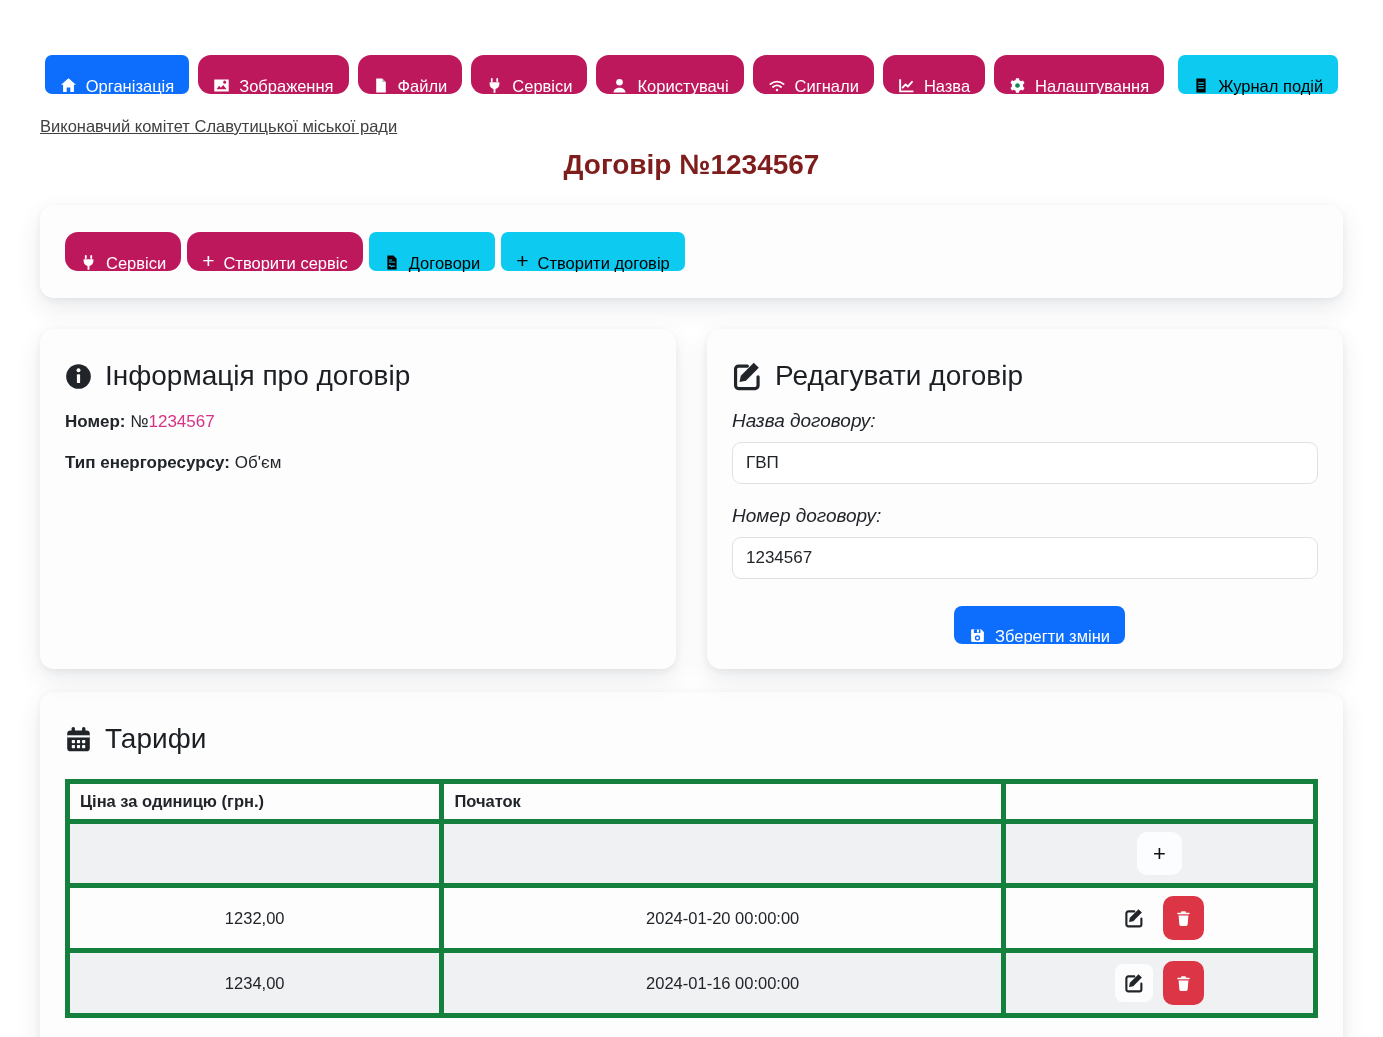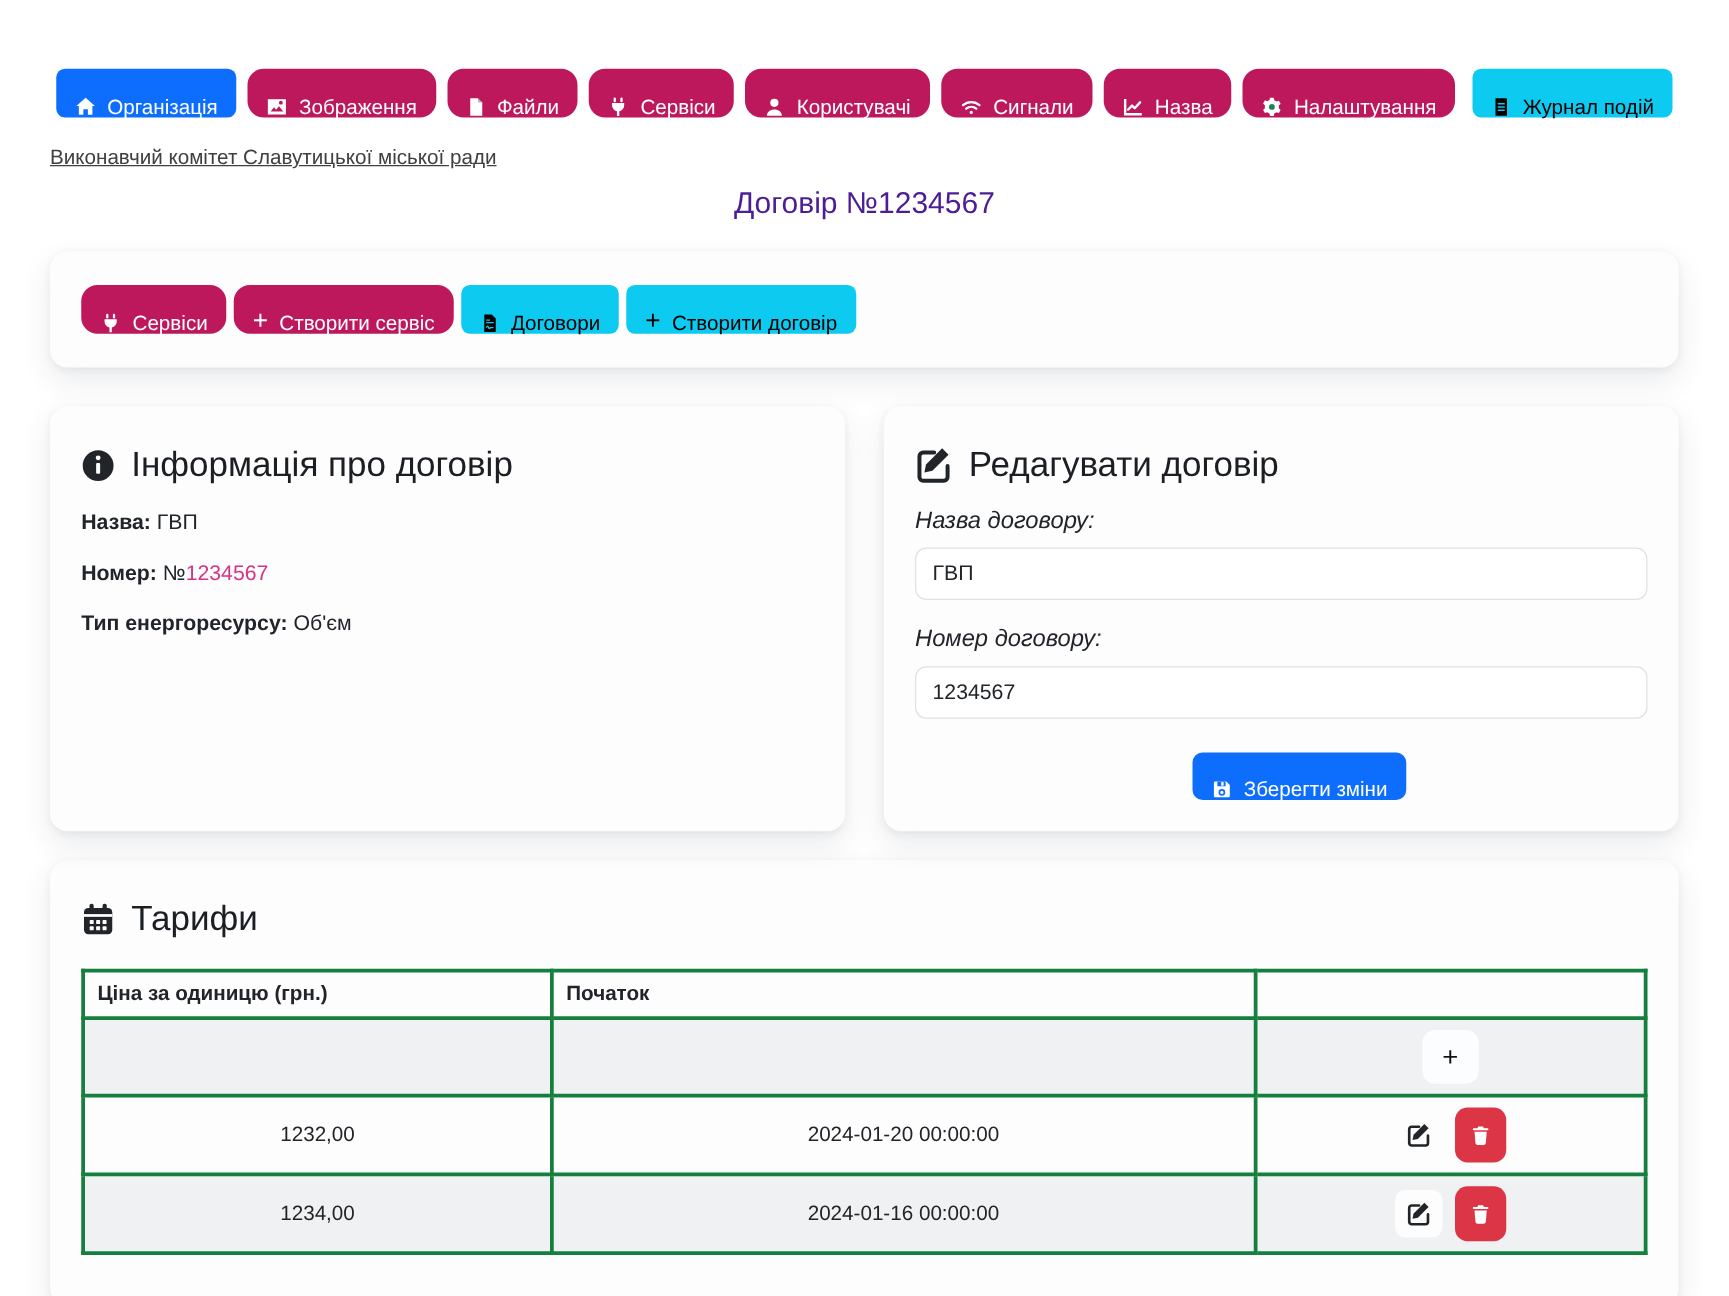--- a/index.html
+++ b/index.html
@@ -25,21 +25,21 @@
   .btn-info    { background: #0dcaf0; color: #000000; }
   .plus-glyph  { font-size: 21px; font-weight: 400; line-height: 1; margin-top: -2px; }
 
   
   .nav-row { display: flex; justify-content: center; gap: 9px; padding: 0 40px; }
   .nav-row .btn-journal { margin-left: 5px; }
 
   
   .breadcrumb { margin: 23px 40px 0; }
   .breadcrumb a { color: #404040; text-decoration: underline; }
-  .page-title { text-align: center; font-size: 24px; font-weight: 400; margin: 13px 0 24px; color: #4c1d95; }
+  .page-title { text-align: center; font-size: 28px; font-weight: 700; margin: 13px 0 24px; color: #7f1d1d; }
 
   
   .card {
     background: #fdfdfe; border-radius: 14px;
     box-shadow: 0 10px 24px rgba(35, 45, 65, .10), 0 2px 6px rgba(35, 45, 65, .06);
   }
   .toolbar-card { margin: 0 40px; padding: 27px 25px; display: flex; gap: 6px; }
 
   .two-col { display: flex; gap: 31px; margin: 31px 40px 0; align-items: stretch; }
   .two-col .card { flex: 1; padding: 25px; }
@@ -63,21 +63,21 @@
     font-size: 17px; font-family: inherit;
   }
   .form-group + .form-group { margin-top: 21px; }
   .save-row { display: flex; justify-content: center; margin-top: 27px; }
   .btn-save { border-radius: 8px; height: 38px; margin-left: 29px; }
 
   
   .tariffs-card { margin: 23px 40px 0; padding: 25px 25px 40px; }
   .tariffs-title { margin-bottom: 24px; }
   table.tariffs { width: 100%; border-collapse: collapse; font-size: 16.5px; }
-  .tariffs th, .tariffs td { border: 3px solid #15803d; padding: 8px 10px; }
+  .tariffs th, .tariffs td { border: 5px solid #15803d; padding: 8px 10px; }
   .tariffs th { text-align: left; font-weight: 700; height: 38px; }
   .tariffs th.col-price { width: 30%; }
   .tariffs th.col-start { width: 45%; }
   .tariffs tbody tr:nth-child(odd) { background: #eff1f3; }
   .tariffs td { height: 47px; text-align: center; }
   .cell-actions { text-align: center; }
   .actions-wrap { display: flex; justify-content: center; align-items: center; gap: 10px; }
 
   .btn-add {
     width: 45px; height: 43px; border: none; border-radius: 10px;
@@ -207,24 +207,20 @@
 
     <div class="card">
       <div class="card-title">
         <svg width="27" height="27" viewBox="0 0 16 16">
             <circle cx="8" cy="8" r="7.3" fill="#212529"></circle>
             <rect x="7.05" y="6.7" width="1.9" height="5.2" rx=".5" fill="#fdfdfe"></rect>
             <circle cx="8" cy="4.3" r="1.15" fill="#fdfdfe"></circle>
           </svg>
         <span>Інформація про договір</span>
       </div>
-      <p class="field">
-        <b>Назва:</b>
-        <span>ГВП</span>
-      </p>
       <p class="field">
         <b>Номер:</b>
         <span>№</span><span class="pink">1234567</span>
       </p>
       <p class="field">
         <b>Тип енергоресурсу:</b>
         <span>Об'єм</span>
       </p>
     </div>
 

